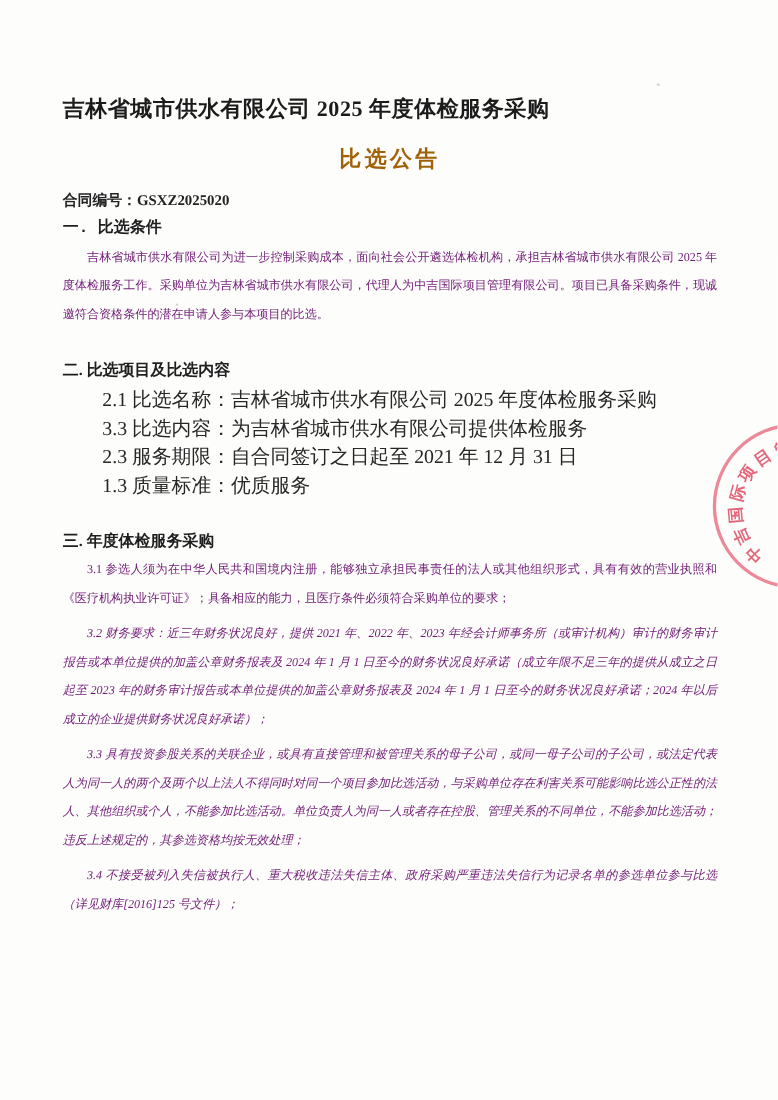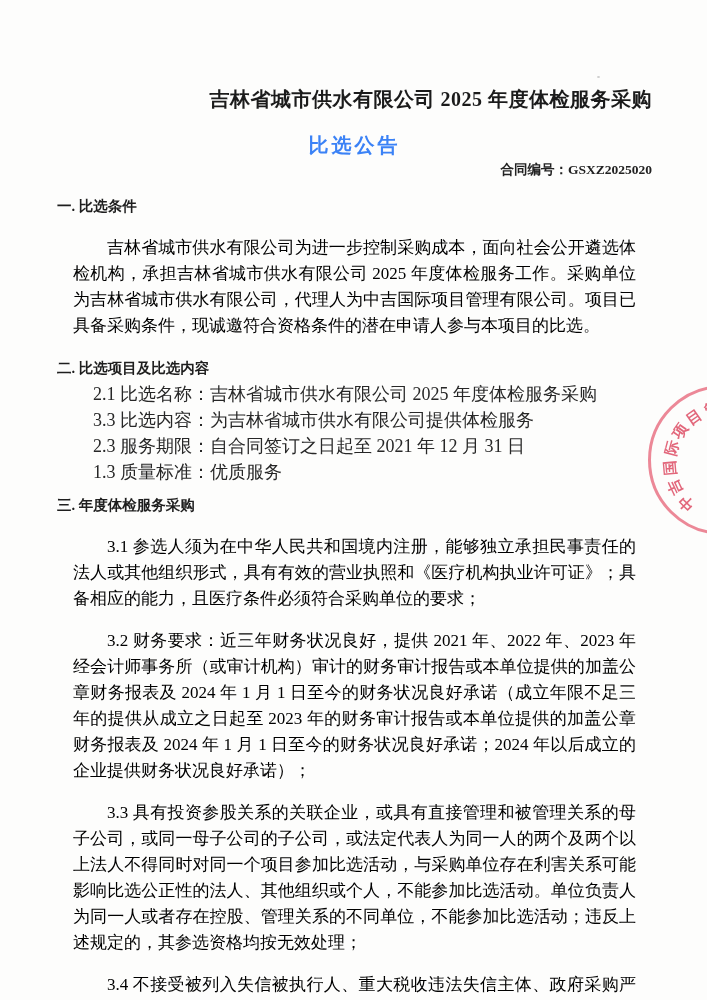--- a/index.html
+++ b/index.html
@@ -14,58 +14,59 @@
   }
   .content {
     position: absolute;
     left: 57px;
     top: 84px;
     width: 595px;
   }
   .title-l1 {
     font-size: 20px;
     font-weight: bold;
-    text-align: right;
+    text-align: left;
     line-height: 30px;
     color: #1b1b1b;
     letter-spacing: 0.5px;
   }
   .title-l2 {
     font-size: 20px;
     font-weight: bold;
     text-align: center;
     line-height: 30px;
-    color: #3b82f6;
+    color: #a16207;
     letter-spacing: 3px;
     margin-top: 16px;
   }
   .contract {
     font-size: 13.5px;
     font-weight: bold;
-    text-align: right;
+    text-align: left;
     line-height: 20px;
+    margin-top: 12px;
     color: #222222;
   }
   .sec-heading {
     font-size: 14.5px;
     font-weight: bold;
     line-height: 26px;
-    margin-top: 7px;
+    margin-top: 25px;
     color: #1e1e1e;
   }
-  .sec-heading.first { margin-top: 13px; }
+  .sec-heading.first { margin-top: 3px; font-family: Liberation Mono, monospace; }
   .para {
-    font-size: 17px;
+    font-size: 11px;
     line-height: 26px;
     text-align: justify;
     text-indent: 2em;
-    margin: 16px;
-    color: #000000;
+    margin: 0;
+    color: #701a75;
   }
-  .para.gap { margin-top: 6px; }
+  .para.gap { margin-top: 6px; font-style: italic; }
   .item {
     font-size: 18px;
     line-height: 26px;
     text-indent: 2em;
     color: #272727;
   }
   
   .seal {
     position: absolute;
     left: 648px;

